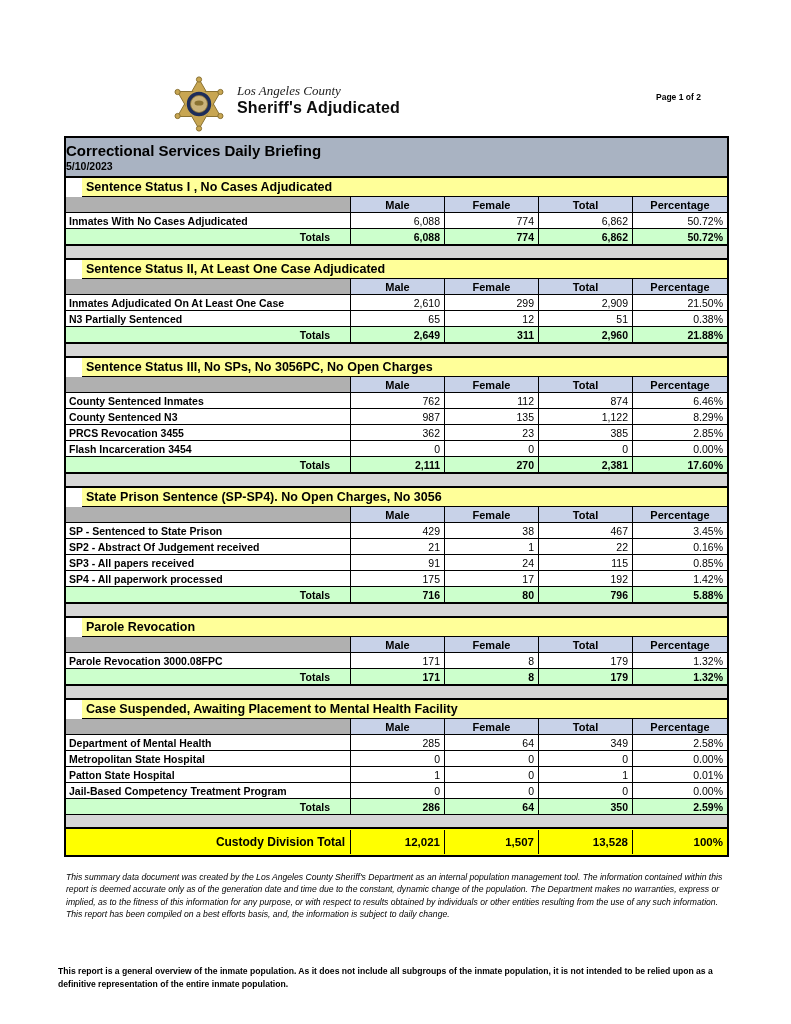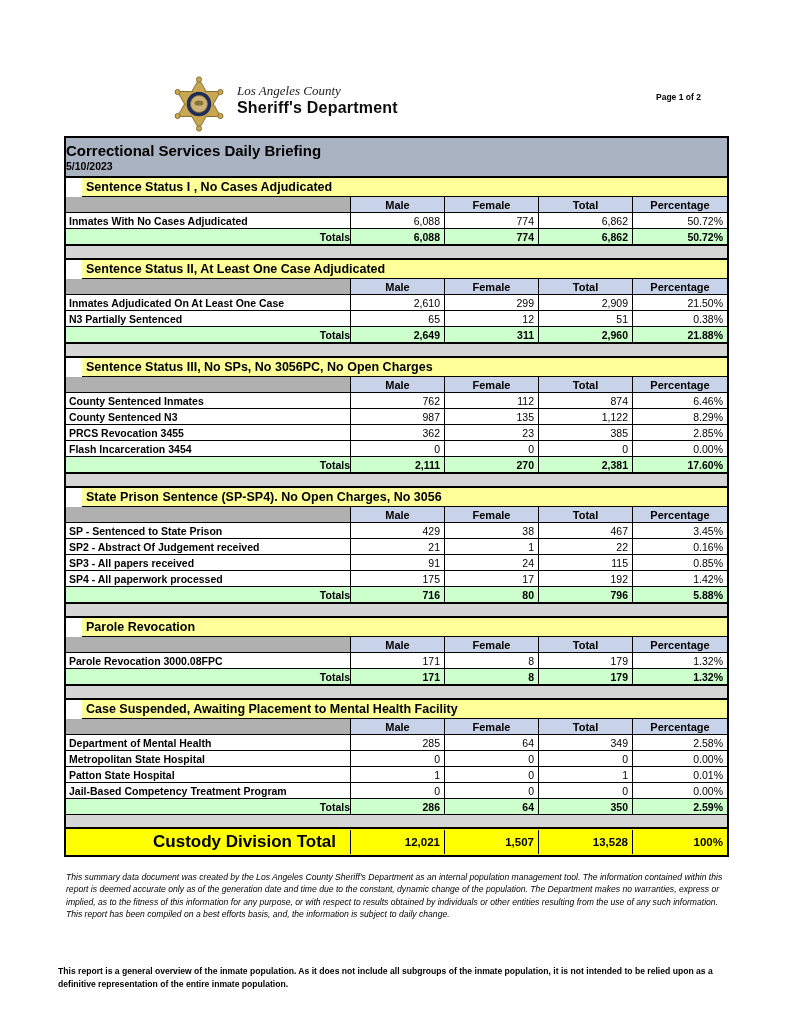--- a/index.html
+++ b/index.html
@@ -33,27 +33,27 @@
 
   .row{display:grid;grid-template-columns:285px 94px 94px 94px 1fr;border-bottom:1px solid var(--border);}
   .cell{border-right:1px solid var(--border);padding:1.5px 3px;font-size:10.5px;min-height:15px;}
   .cell:last-child{border-right:none;}
   .header-row .cell{background:var(--col-header-bg);font-weight:bold;text-align:center;font-size:11px;}
   .header-row .corner{background:var(--corner-cell-bg);}
   .data-row{background:#fff;}
   .data-row .label{font-weight:bold;}
   .num{text-align:right;padding-right:4px;}
   .totals-row{background:var(--totals-row-bg);font-weight:bold;}
-  .totals-row .label{text-align:right;padding-right:0;}
+  .totals-row .label{text-align:right;padding-right:20px;}
 
   .grand-gap{height:14px;background:var(--gap-bg);border-bottom:2px solid var(--border);}
   .grand-row{display:grid;grid-template-columns:285px 94px 94px 94px 1fr;background:var(--grand-total-bg);
     font-weight:bold;align-items:center;height:26px;}
   .grand-row .cell{min-height:24px;display:flex;align-items:center;justify-content:flex-end;font-size:11.5px;}
-  .grand-row .label{font-size:17px;padding-right:14px;}
+  .grand-row .label{font-size:12px;padding-right:5px;}
 
   .disclaimer{font-style:italic;font-size:8.6px;line-height:1.45;margin:14px 2px 0;}
   .overview{font-size:8.6px;font-weight:bold;line-height:1.5;margin:44px 0 0 -6px;width:686px;}
 </style>
 </head>
 <body>
 
 <div class="page">
 
   <div class="logo-badge">
@@ -69,21 +69,21 @@
         <circle cx="9.6" cy="16" r="2.6" fill="#c8a652"></circle>
       </g>
       <circle cx="31" cy="28" r="13" fill="#1e2d5a" stroke="#c8a652" stroke-width="1.5"></circle>
       <circle cx="31" cy="28" r="8.5" fill="#cbb37a" stroke="#8a7232" stroke-width="0.8"></circle>
       <ellipse cx="31" cy="27" rx="4.5" ry="2.6" fill="#8a7232"></ellipse>
       <text x="31" y="61.5" font-size="4" text-anchor="middle" fill="#555">.</text>
     </svg>
   </div>
   <div class="logo-text">
     <div class="logo-line1">Los Angeles County</div>
-    <div class="logo-line2">Sheriff's Department</div>
+    <div class="logo-line2">Sheriff's Adjudicated</div>
   </div>
   <div class="page-indicator">Page 1 of 2</div>
 
   <div class="content">
     <div class="report">
       <div class="title-bar">
         <div class="title-line">Correctional Services Daily Briefing</div>
         <div class="date-line">5/10/2023</div>
       </div>
 

